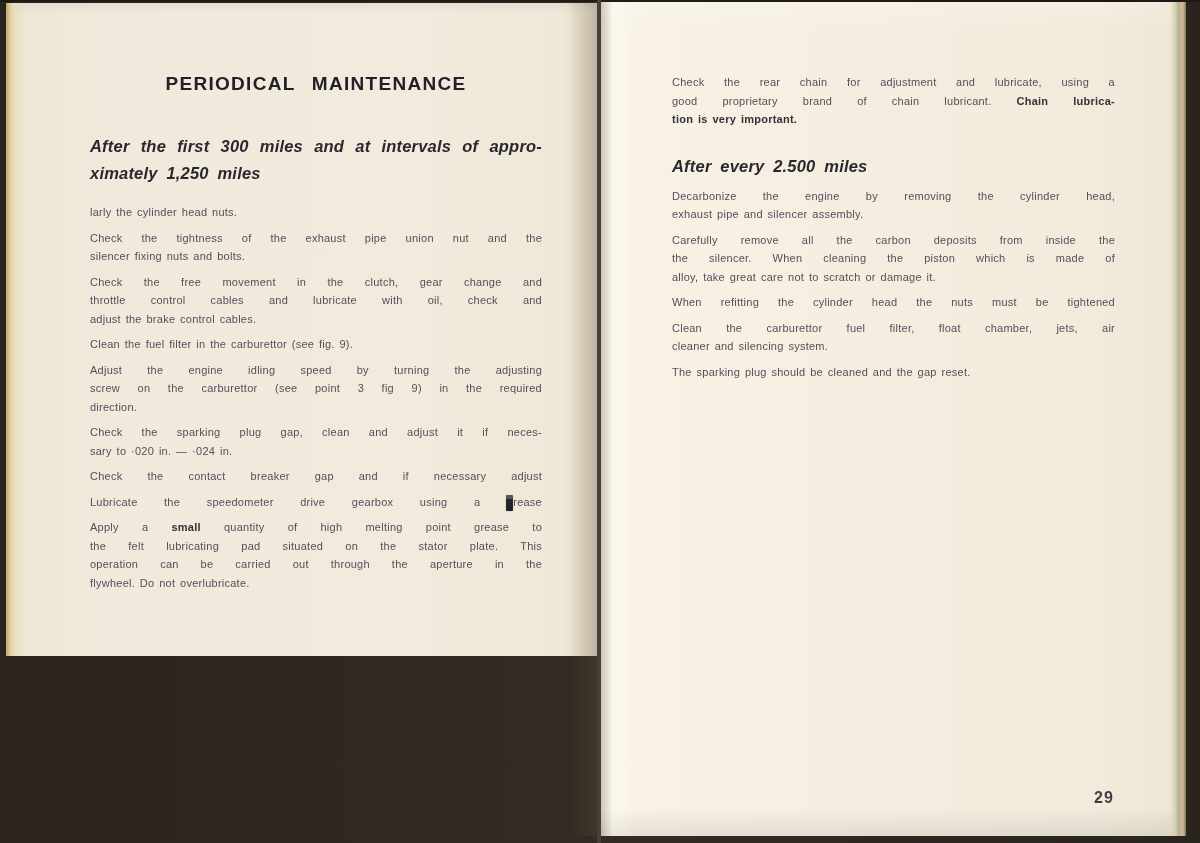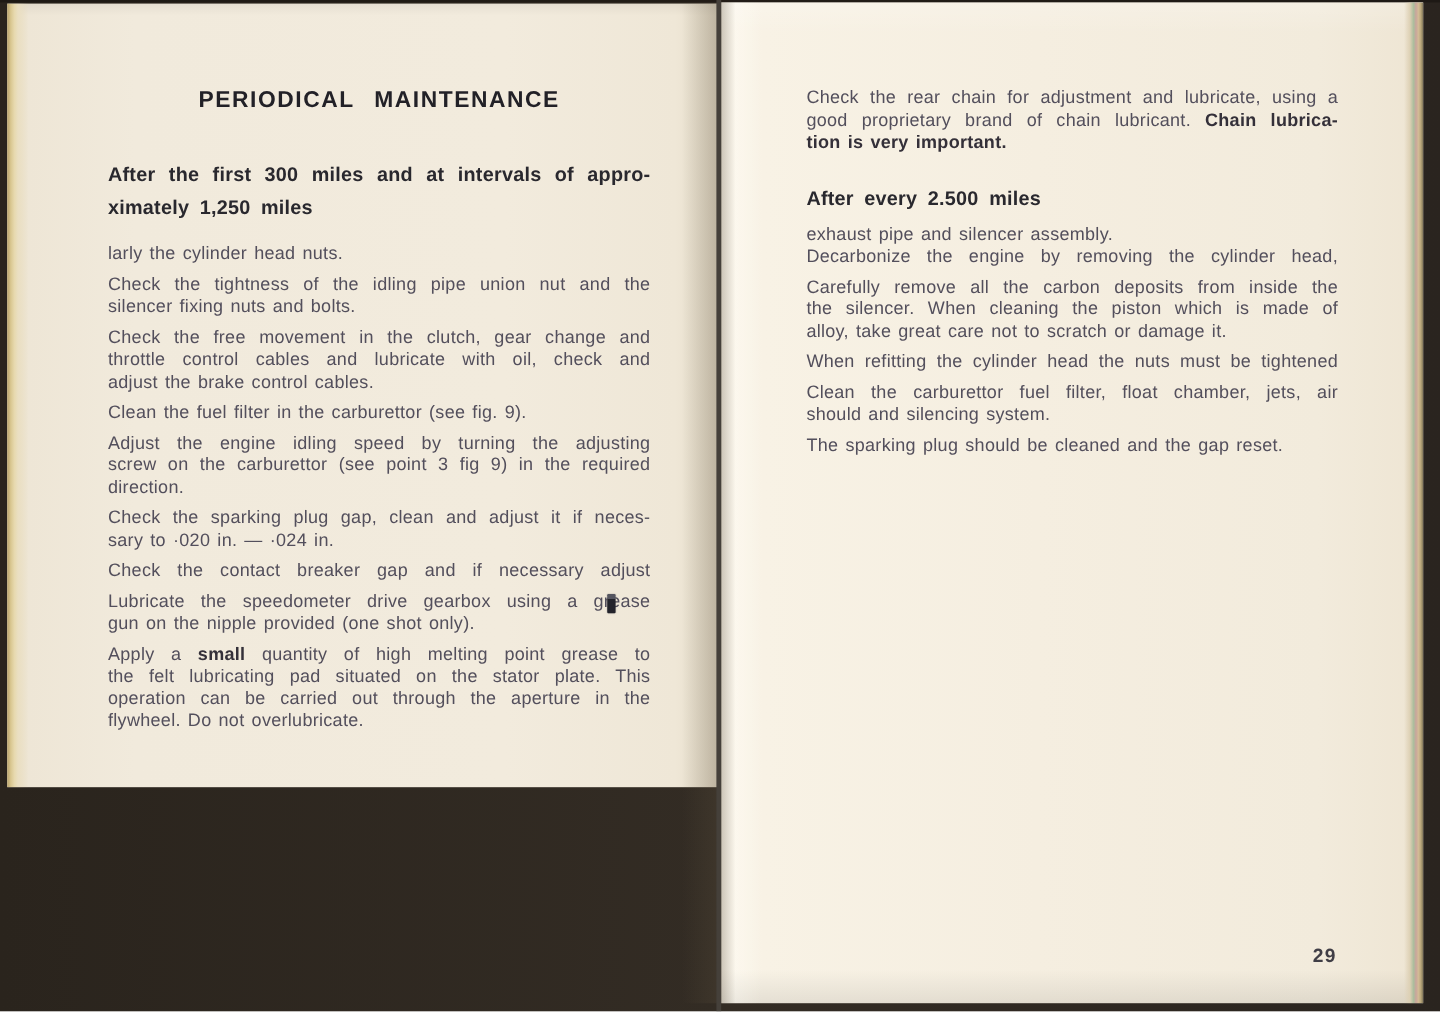--- a/index.html
+++ b/index.html
@@ -38,25 +38,25 @@
   .text-col{position:absolute; top:0;}
   .col-left{left:84px; width:452px;}
   .col-right{left:71px; width:443px;}
 
   .title{
     margin-top:69px; text-align:center; font-weight:bold; font-size:19px; line-height:24px;
     color:#222127; letter-spacing:1.3px; word-spacing:10px;
   }
   .heading{
     font-weight:bold; font-size:16.5px; line-height:27px; color:#29282e;
-    letter-spacing:0.2px; word-spacing:4px;
+    letter-spacing:0.2px; word-spacing:4px;font-style:italic;
   }
   .col-left .heading{margin-top:37px;}
   .col-right .heading{margin-top:24px;}
-  .para{font-size:15px; line-height:18.5px; color:#534f5c; letter-spacing:0.25px; word-spacing:1.5px; margin-top:7px;}
+  .para{font-size:11px; line-height:18.5px; color:#534f5c; letter-spacing:0.25px; word-spacing:1.5px; margin-top:7px;}
   .col-left .heading + .para{margin-top:16px;}
   .col-right > .para:first-child{margin-top:71px;}
   .line{width:100%;}
   .line.just{text-align:justify; text-align-last:justify;}
   .b{font-weight:bold; color:#343039;}
 
   .page-number{position:absolute; font-size:16px; font-weight:600; color:#403e46; letter-spacing:1px;}
   .pn-left{left:87px; top:787px;}
   .pn-right{left:493px; top:787px;text-align:right;}
 
@@ -83,21 +83,21 @@
     <div class="text-col col-left">
         <div class="title">PERIODICAL MAINTENANCE</div>
         <div class="heading">
           <div class="line just">After the first 300 miles and at intervals of appro-</div>
           <div class="line">ximately 1,250 miles</div>
         </div>
         <div class="para">
           <div class="line"><span>larly the cylinder head nuts.</span></div>
         </div>
         <div class="para">
-          <div class="line just"><span>Check the tightness of the idling pipe union nut and the</span></div>
+          <div class="line just"><span>Check the tightness of the exhaust pipe union nut and the</span></div>
           <div class="line"><span>silencer fixing nuts and bolts.</span></div>
         </div>
         <div class="para">
           <div class="line just"><span>Check the free movement in the clutch, gear change and</span></div>
           <div class="line just"><span>throttle control cables and lubricate with oil, check and</span></div>
           <div class="line"><span>adjust the brake control cables.</span></div>
         </div>
         <div class="para">
           <div class="line"><span>Clean the fuel filter in the carburettor (see fig. 9).</span></div>
         </div>
@@ -108,21 +108,20 @@
         </div>
         <div class="para">
           <div class="line just"><span>Check the sparking plug gap, clean and adjust it if neces-</span></div>
           <div class="line"><span>sary to ·020 in. — ·024 in.</span></div>
         </div>
         <div class="para">
           <div class="line just"><span>Check the contact breaker gap and if necessary adjust</span></div>
         </div>
         <div class="para">
           <div class="line just"><span>Lubricate the speedometer drive gearbox using a grease</span></div>
-          <div class="line"><span>gun on the nipple provided (one shot only).</span></div>
         </div>
         <div class="para">
           <div class="line just"><span>Apply a </span><span class="b">small</span><span> quantity of high melting point grease to</span></div>
           <div class="line just"><span>the felt lubricating pad situated on the stator plate. This</span></div>
           <div class="line just"><span>operation can be carried out through the aperture in the</span></div>
           <div class="line"><span>flywheel. Do not overlubricate.</span></div>
         </div>
       </div>
     <div class="page-number pn-left">28</div>
     <div class="ink-mark"></div>
@@ -133,34 +132,34 @@
     <div class="text-col col-right">
         <div class="para">
           <div class="line just"><span>Check the rear chain for adjustment and lubricate, using a</span></div>
           <div class="line just"><span>good proprietary brand of chain lubricant. </span><span class="b">Chain lubrica-</span></div>
           <div class="line"><span class="b">tion is very important.</span></div>
         </div>
         <div class="heading">
           <div class="line">After every 2.500 miles</div>
         </div>
         <div class="para">
+          <div class="line just"><span>Decarbonize the engine by removing the cylinder head,</span></div>
           <div class="line"><span>exhaust pipe and silencer assembly.</span></div>
-          <div class="line just"><span>Decarbonize the engine by removing the cylinder head,</span></div>
         </div>
         <div class="para">
           <div class="line just"><span>Carefully remove all the carbon deposits from inside the</span></div>
           <div class="line just"><span>the silencer. When cleaning the piston which is made of</span></div>
           <div class="line"><span>alloy, take great care not to scratch or damage it.</span></div>
         </div>
         <div class="para">
           <div class="line just"><span>When refitting the cylinder head the nuts must be tightened</span></div>
         </div>
         <div class="para">
           <div class="line just"><span>Clean the carburettor fuel filter, float chamber, jets, air</span></div>
-          <div class="line"><span>should and silencing system.</span></div>
+          <div class="line"><span>cleaner and silencing system.</span></div>
         </div>
         <div class="para">
           <div class="line"><span>The sparking plug should be cleaned and the gap reset.</span></div>
         </div>
       </div>
     <div class="page-number pn-right">29</div>
   </div>
 
   <div class="gutter-shade-left"></div>
   <div class="gutter-line"></div>

